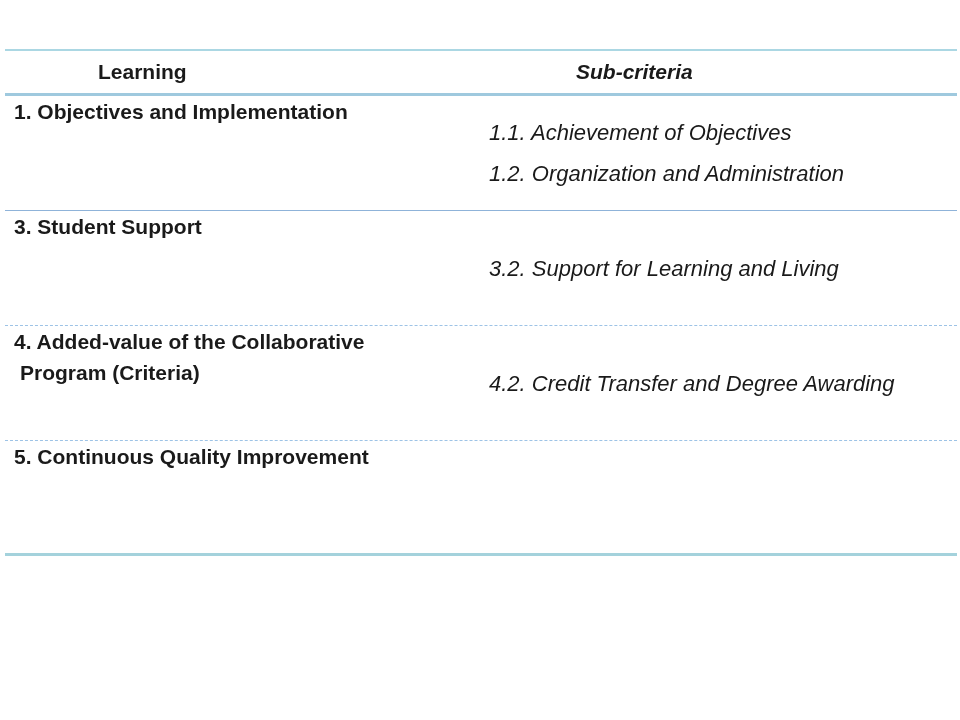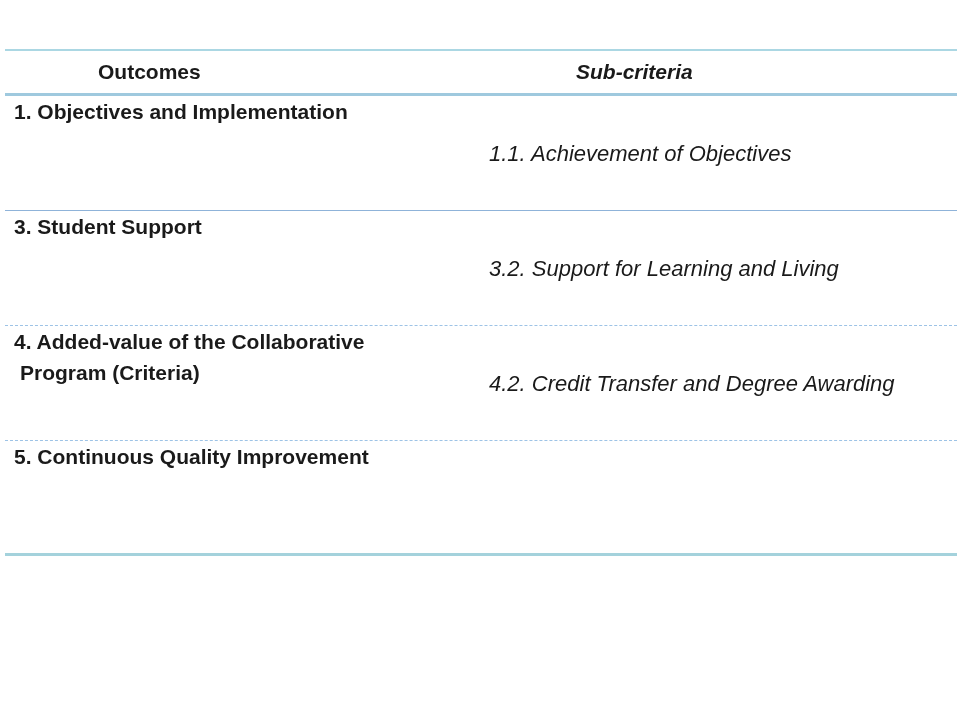--- a/index.html
+++ b/index.html
@@ -50,34 +50,35 @@
   }
 </style>
 </head>
 <body>
 
 <div class="slide">
   <div class="tbl">
 
     <div class="row header">
       <div class="cell c1">
-        <span>Outcomes</span>
+        <span>Learning</span>
       </div>
       <div class="cell c2">
         <span>Sub-criteria</span>
       </div>
     </div>
 
     <div class="row body sep-solid">
       <div class="cell c1 crit">
         <span class="l1">1. Objectives and Implementation</span>
         <span class="l2"></span>
       </div>
       <div class="cell c2 subs">
         <div>1.1. Achievement of Objectives</div>
+        <div>1.2. Organization and Administration</div>
       </div>
     </div>
 
 
     <div class="row body sep-dashed">
       <div class="cell c1 crit">
         <span class="l1">3. Student Support</span>
         <span class="l2"></span>
       </div>
       <div class="cell c2 subs">

